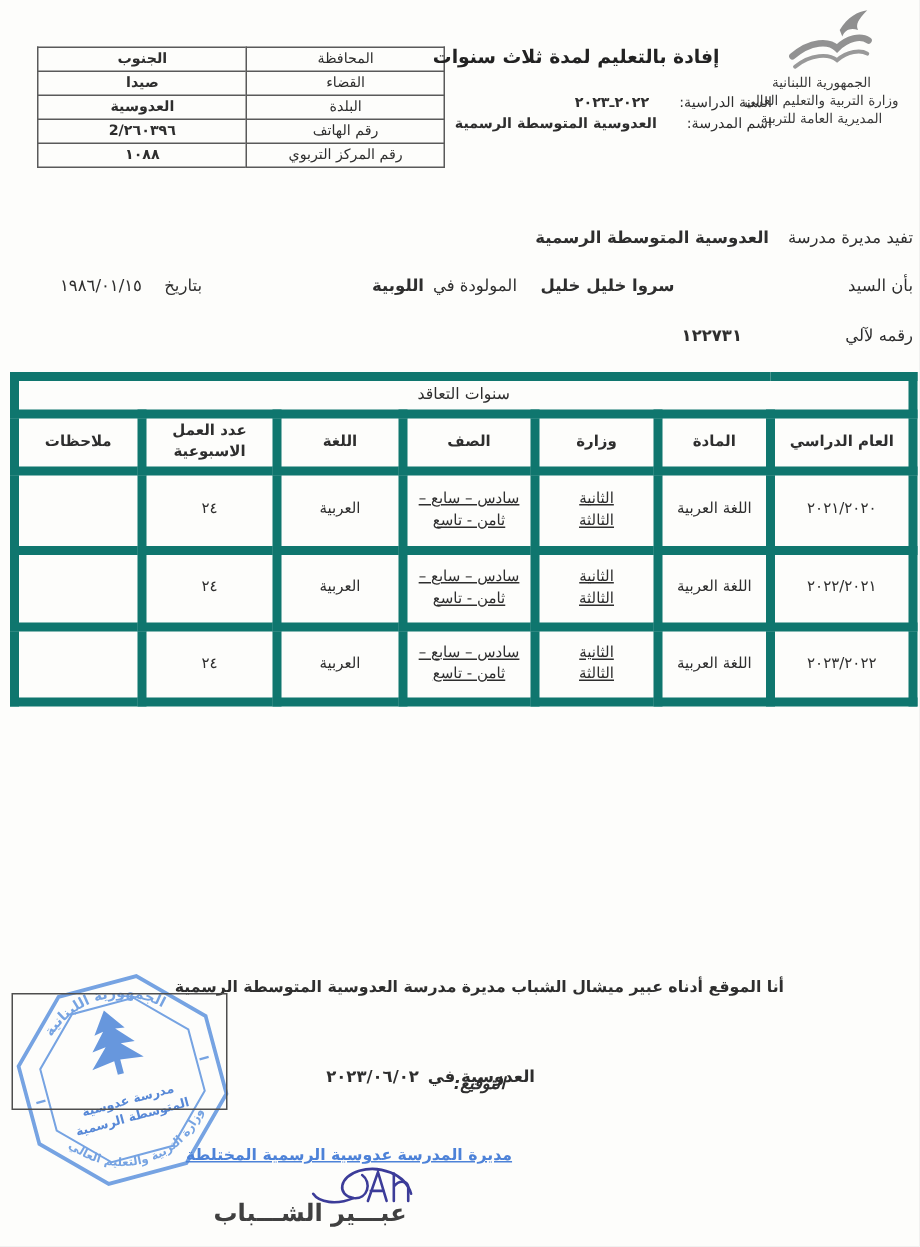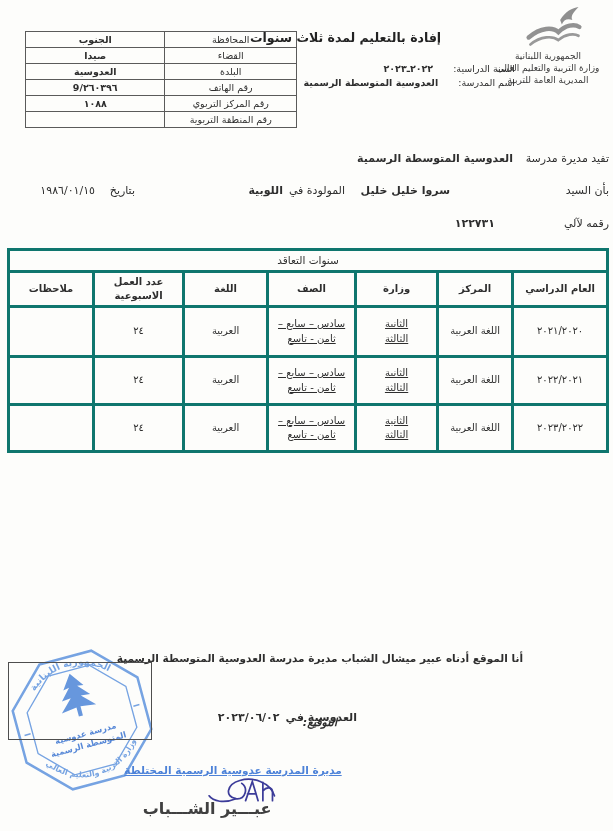--- a/index.html
+++ b/index.html
@@ -15,31 +15,31 @@
   .gov-lines{position:absolute; top:50px; right:0; width:130px; text-align:center;
     font-size:9px; line-height:12px; color:#3a3a3a;}
   
   .admin-table{position:absolute; top:31px; left:25px; width:272px;
     border-collapse:collapse; direction:rtl;}
   .admin-table td{border:1px solid #5a5a5a; height:15px; font-size:9.5px;
     text-align:center; padding:0 2px; line-height:1.2;}
   .admin-table td.lab{width:132px;}
   .admin-table td.val{width:140px; font-weight:bold;}
   
-  .doc-title{position:absolute; top:30px; left:250px; width:230px; text-align:left;
+  .doc-title{position:absolute; top:30px; left:250px; width:230px; text-align:right;
     font-size:12.5px; font-weight:bold; color:#222;}
   .meta-line{position:absolute; right:98px; font-size:9.5px; white-space:nowrap;}
   .meta-line .v{font-weight:bold; margin-right:20px;}
   
   .body-line{position:absolute; left:0; right:0; height:18px; font-size:11px;}
   .body-line span{position:absolute; white-space:nowrap;}
   
   .contract-table{position:absolute; top:248px; left:7px; width:599px;
     border-collapse:collapse; direction:rtl; table-layout:fixed;}
-  .contract-table td,.contract-table th{border:3px solid #0f766e; font-size:10px;
+  .contract-table td,.contract-table th{border:6px solid #0f766e; font-size:10px;
     text-align:center; vertical-align:middle; padding:1px 3px; line-height:1.45;}
   .contract-table .caption-cell{height:17px; font-size:10.5px; font-weight:normal;}
   .contract-table th{height:30px;}
   .contract-table tr.r1 td{height:45px;}
   .contract-table tr.r2 td{height:43px;}
   .contract-table tr.r3 td{height:42px;}
   .pre{white-space:pre-line;text-decoration:underline;}
   
   .undersigned{position:absolute; top:652px; right:90px; font-size:10.5px; font-weight:bold;}
   .place-date{position:absolute; top:711px; right:256px; font-size:11px; font-weight:bold; white-space:nowrap;}
@@ -80,29 +80,25 @@
       <tr>
         <td class="lab">القضاء</td>
         <td class="val">صيدا</td>
       </tr>
       <tr>
         <td class="lab">البلدة</td>
         <td class="val">العدوسية</td>
       </tr>
       <tr>
         <td class="lab">رقم الهاتف</td>
-        <td class="val"><span class="ltrnum">9/٢٦٠٣٩٦</span></td>
+        <td class="val"><span class="ltrnum">2/٢٦٠٣٩٦</span></td>
       </tr>
       <tr>
         <td class="lab">رقم المركز التربوي</td>
         <td class="val"><span class="ltrnum">١٠٨٨</span></td>
-      </tr>
-      <tr>
-        <td class="lab">رقم المنطقة التربوية</td>
-        <td class="val"></td>
       </tr>
     </tbody>
   </table>
 
   <div class="doc-title">إفادة بالتعليم لمدة ثلاث سنوات</div>
   <div class="meta-line" style="top:63px">
     <span>السنة الدراسية:</span><span class="v ltrnum">٢٠٢٣ـ٢٠٢٢</span>
   </div>
   <div class="meta-line" style="top:77px">
     <span>اسم المدرسة:</span><span class="v">العدوسية المتوسطة الرسمية</span>
@@ -138,21 +134,21 @@
       <col style="width:84px">
         <col style="width:90px">
         <col style="width:85px">
     </colgroup>
     <tbody>
       <tr>
         <td class="caption-cell" colspan="7">سنوات التعاقد</td>
       </tr>
       <tr>
         <th>العام الدراسي</th>
-        <th>المركز</th>
+        <th>المادة</th>
         <th>وزارة</th>
         <th>الصف</th>
         <th>اللغة</th>
         <th>عدد العمل الاسبوعية</th>
         <th>ملاحظات</th>
       </tr>
       <tr class="r1">
         <td><span class="ltrnum">٢٠٢١/٢٠٢٠</span></td>
         <td>اللغة العربية</td>
         <td class="pre">الثانية

